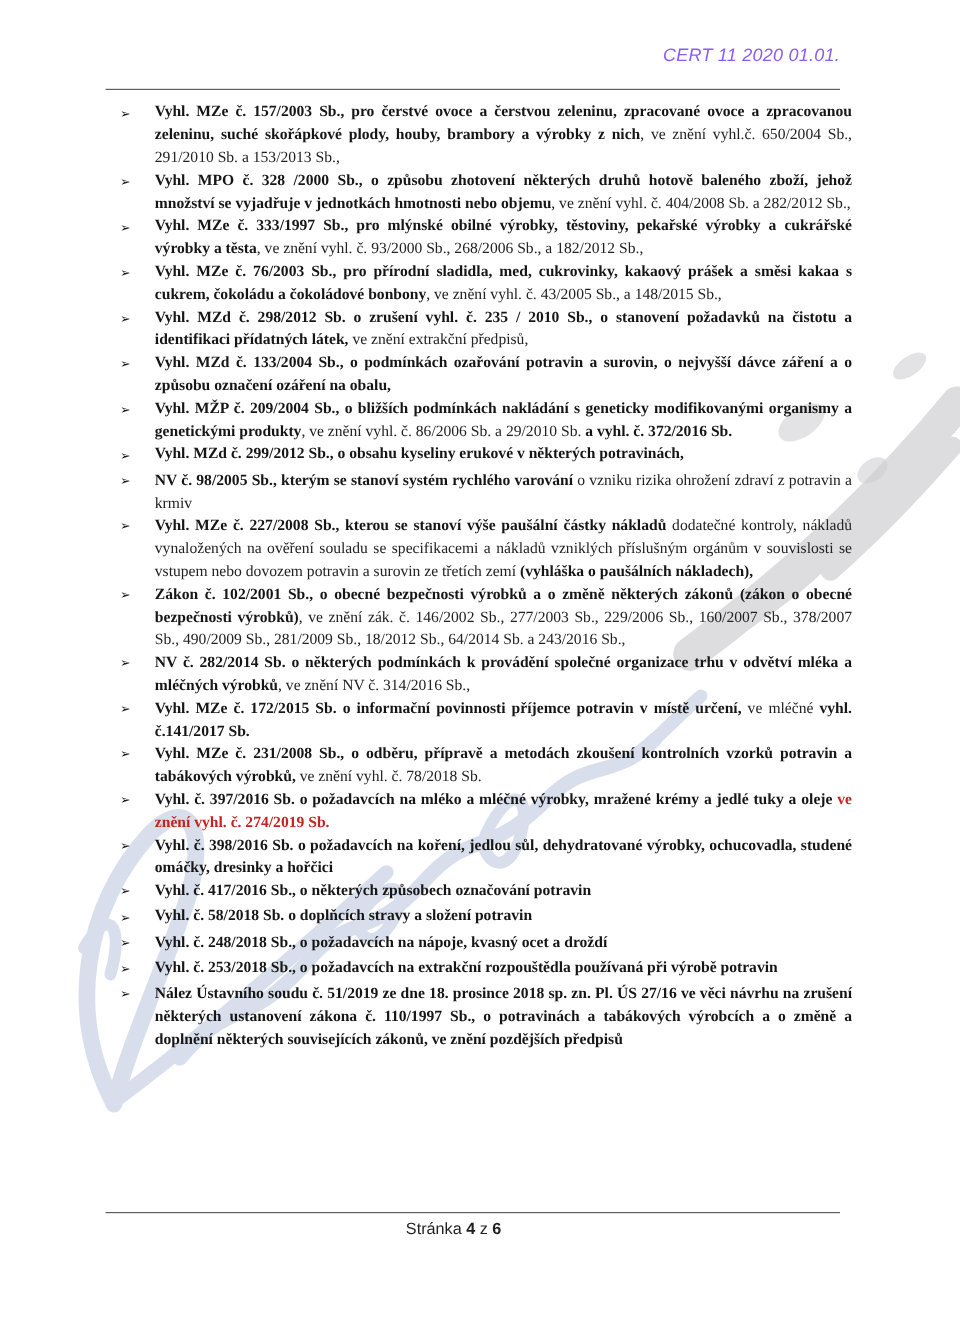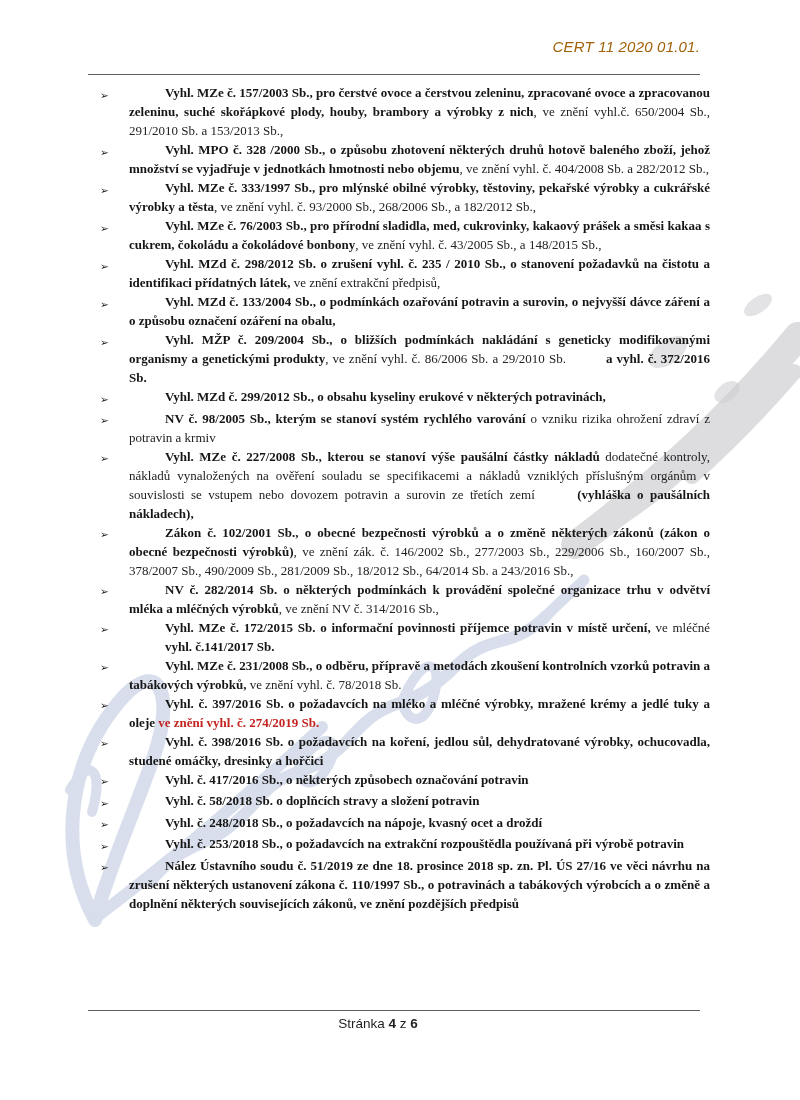--- a/index.html
+++ b/index.html
@@ -18,21 +18,21 @@
   .content-layer {
     position: absolute; top: 0; left: 0; width: 800px; height: 1100px;
     z-index: 1;
   }
   .header-code {
     position: absolute; top: 38px; left: 0; width: 700px;
     text-align: right;
     font-family: "Liberation Sans", sans-serif;
     font-style: italic;
     font-size: 15px;
-    color: #a16207;
+    color: #8b5cf6;
     letter-spacing: 0.2px;
   }
   .rule-top {
     position: absolute; top: 74px; left: 88px; width: 612px;
     border-top: 1.6px solid #5e5e5e;
   }
   .rule-bottom {
     position: absolute; top: 1010px; left: 88px; width: 612px;
     border-top: 1.6px solid #5e5e5e;
   }
@@ -43,21 +43,21 @@
   }
   .reg-item { display: flex; }
   .reg-bullet {
     flex: none; width: 29px;
     font-family: "DejaVu Sans", sans-serif;
     font-size: 10.5px;
     padding-top: 2.5px;
     color: #1a1a1a;
   }
   .reg-text { flex: 1; text-align: justify; }
-  .seg-bold { font-weight: 700; margin-left: 36px; }
+  .seg-bold { font-weight: 700; }
   .seg-regular { font-weight: 400; color: #222222; }
   .seg-red-bold { font-weight: 700; color: #c32421; }
   .footer-text {
     position: absolute; top: 1016px; left: 72px; width: 612px;
     text-align: center;
     font-family: "Liberation Sans", sans-serif;
     font-size: 13.5px;
     color: #1f1f1f;
   }
   .footer-text .pg { font-weight: 700; }

